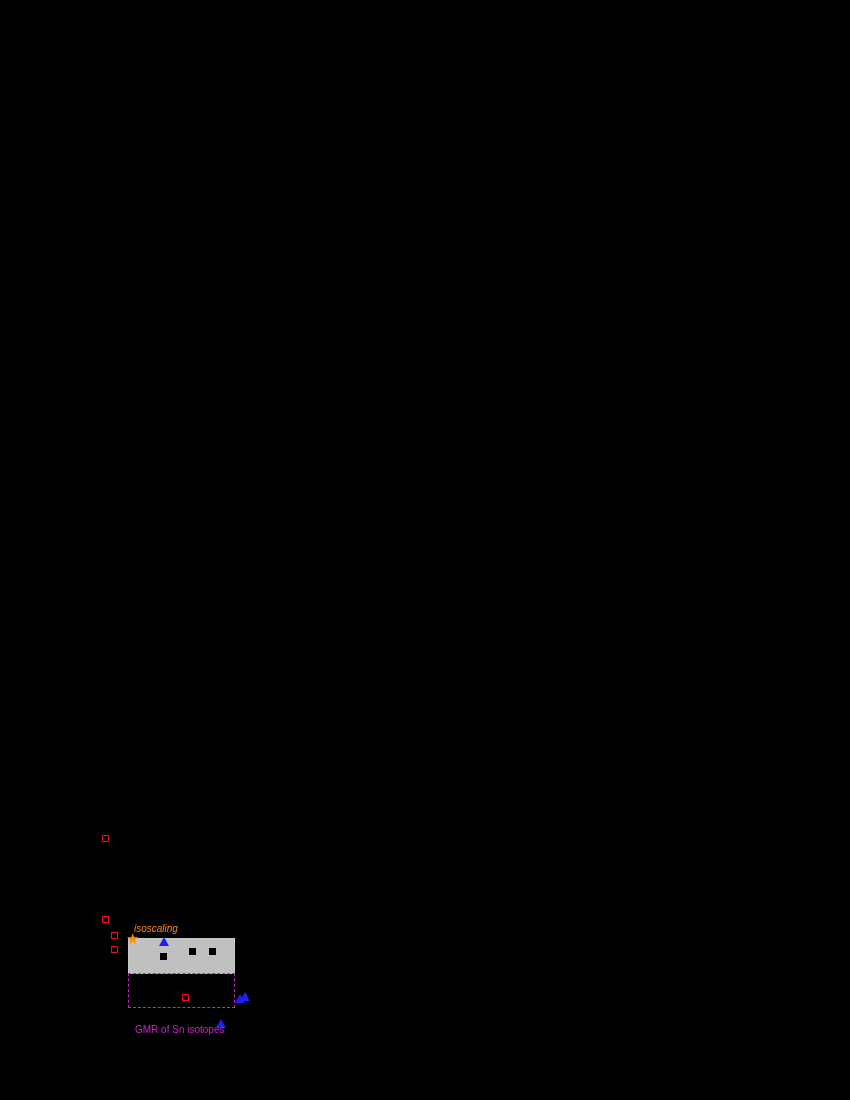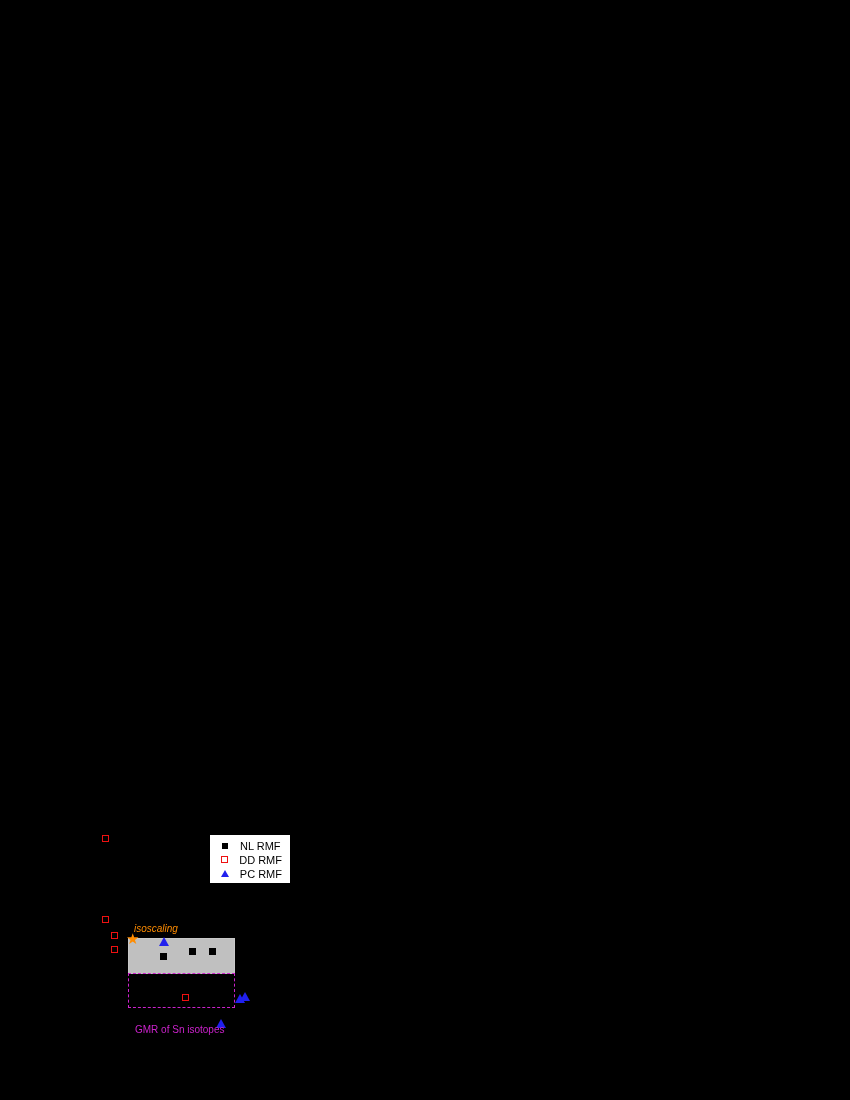--- a/index.html
+++ b/index.html
@@ -134,28 +134,14 @@
   <div class="pt tri" style="left:216px; top:1019px;"></div>
 
   <div class="pt star" style="left:126px; top:931px;">★</div>
 
   <div class="anno isoscaling" style="left:134px; top:923px;font-style:italic;">isoscaling</div>
 
   <div class="anno diffusion" style="left:139px; top:974px;">isospin diffusion</div>
 
   <div class="anno gmr" style="left:135px; top:1010px;margin-top:14px;">GMR of Sn isotopes</div>
 
-  <div class="legend-box" style="left:209px; top:834px; width:82px; height:50px;">
-    <div class="legend-row">
-      <span class="legend-sym"><span class="sym-filled-sq"></span></span>
-      <span class="legend-label">NL RMF</span>
-    </div>
-    <div class="legend-row">
-      <span class="legend-sym"><span class="sym-open-sq"></span></span>
-      <span class="legend-label">DD RMF</span>
-    </div>
-    <div class="legend-row">
-      <span class="legend-sym"><span class="sym-tri"></span></span>
-      <span class="legend-label">PC RMF</span>
-    </div>
-  </div>
 
 </div>
 
 </body></html>

